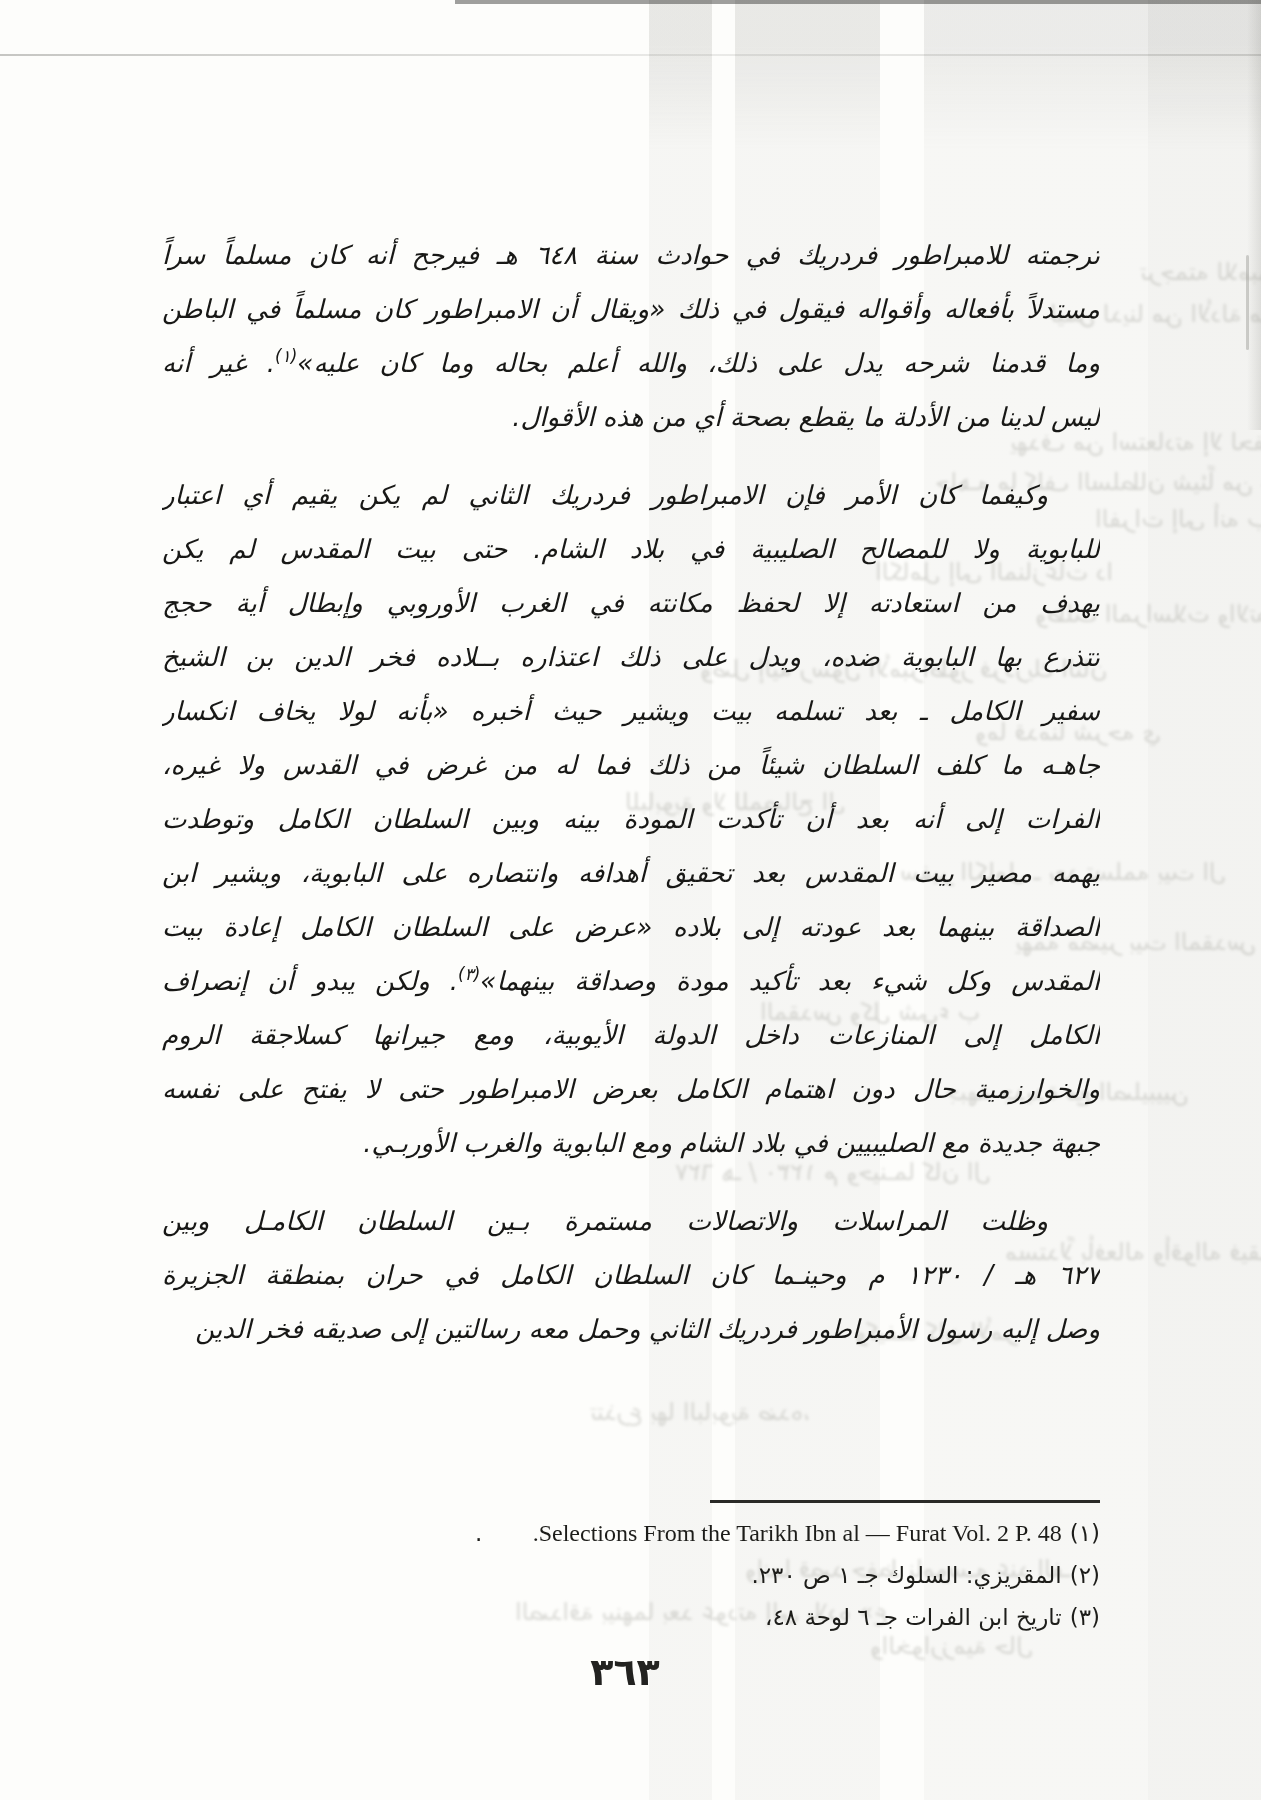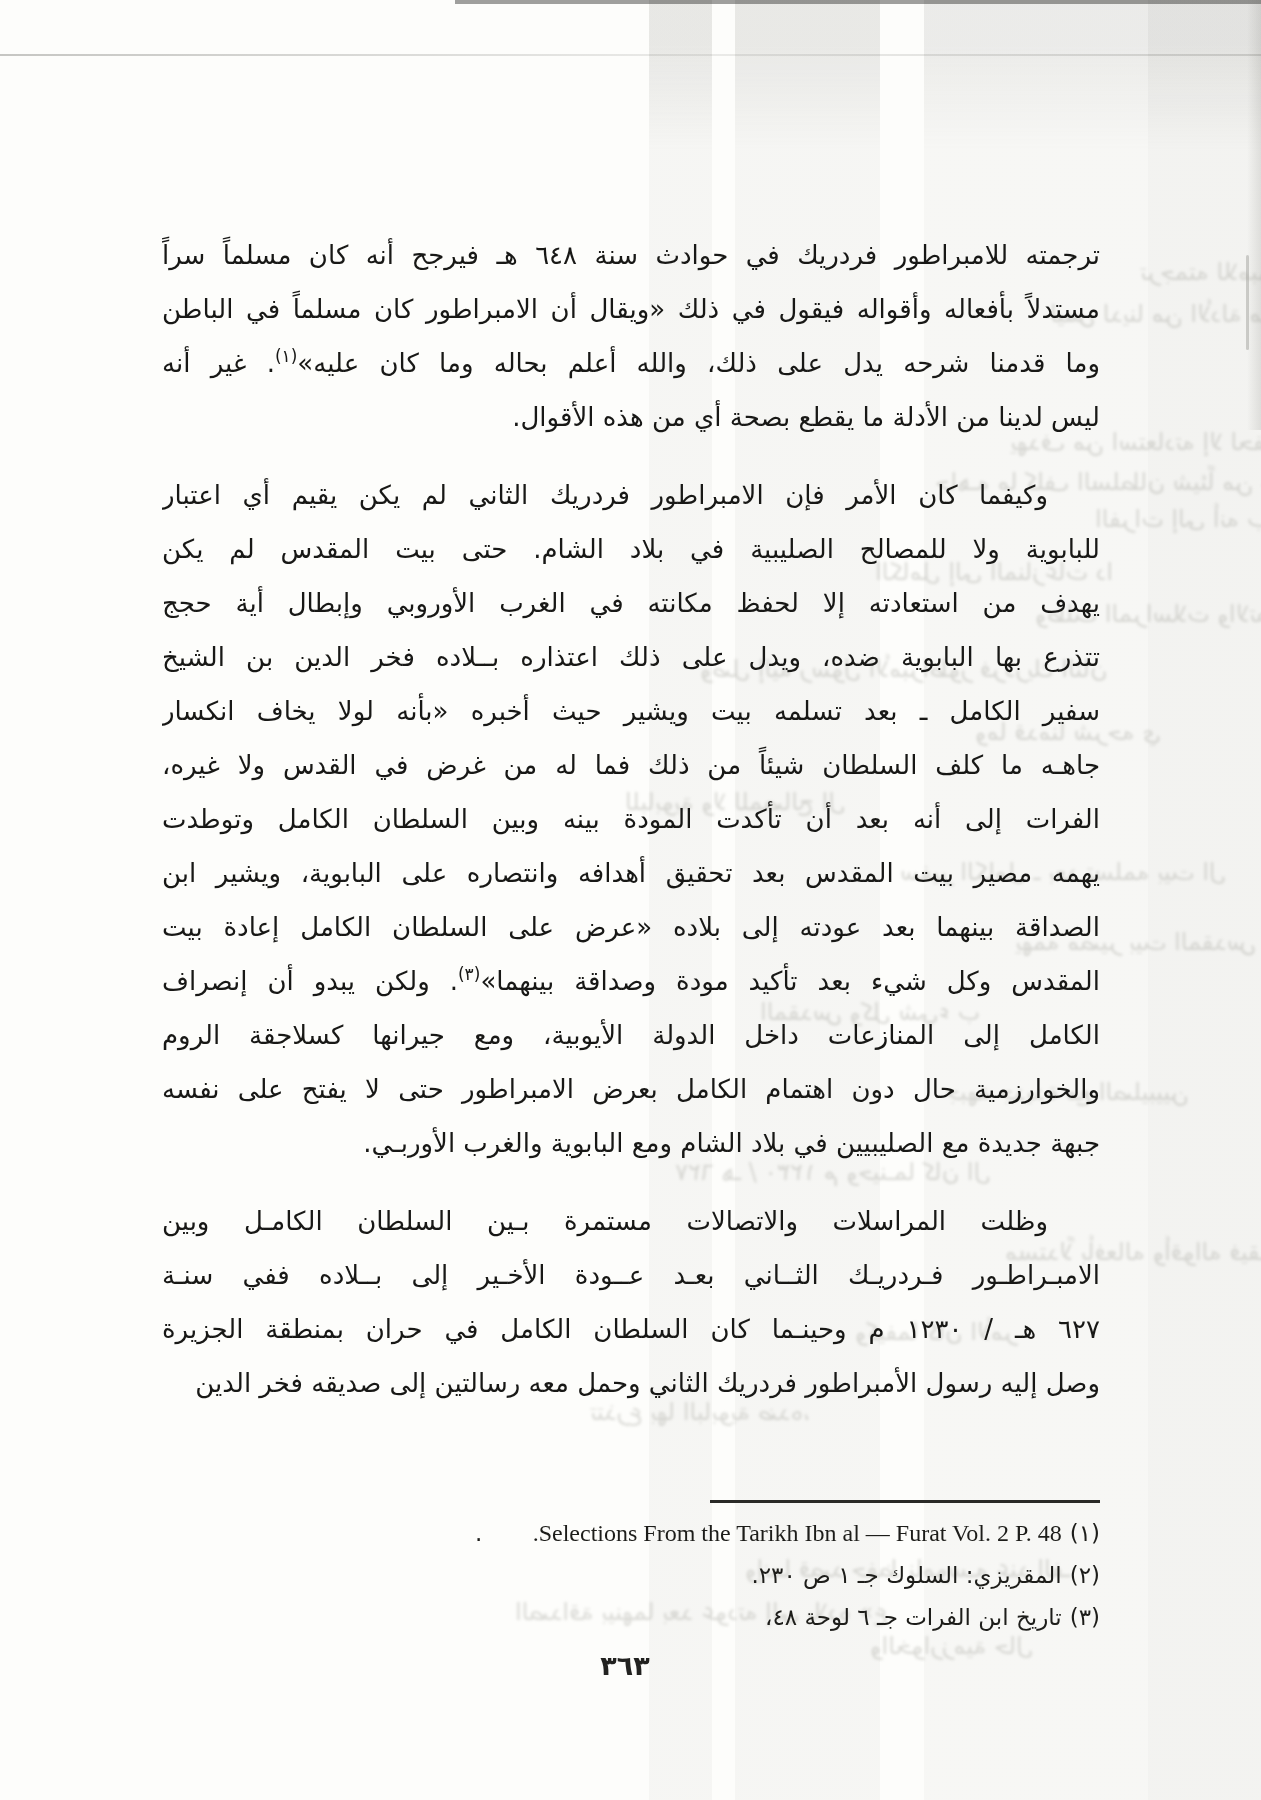--- a/index.html
+++ b/index.html
@@ -60,21 +60,21 @@
   .ghost-layer span{
     position:absolute;white-space:nowrap;direction:rtl;
     transform:scaleX(-1);
     font-size:24px;color:#a9a9a2;opacity:.42;
     filter:blur(1.4px);
   }
   
   .text-block{
     position:absolute;top:228px;left:162px;right:161px;
     direction:rtl;color:#181816;
-    font-size:26px;line-height:54px;
+    font-size:26px;line-height:54px;font-style:italic;
   }
   .para{margin:0;}
   .para + .para{margin-top:24px;}
   .line{
     white-space:nowrap;overflow:hidden;height:54px;
     text-align:justify;text-align-last:justify;
   }
   .line.first{padding-right:52px;}
   .line.last{text-align-last:right;}
   .line sup.fnref{font-size:17px;line-height:0;vertical-align:10px;}
@@ -90,21 +90,21 @@
   .fn{line-height:42px;font-size:23px;white-space:nowrap;}
   .fn .fn-marker{margin-left:8px;}
   .fn .fn-text.latin{
     font-family:"Liberation Serif","DejaVu Serif",serif;
     font-size:24px;
     margin-left:43px;
   }
   
   .page-number{
     position:absolute;top:1650px;left:150px;right:161px;
-    text-align:center;font-size:27px;font-weight:bold;
+    text-align:center;font-size:38px;font-weight:bold;
     letter-spacing:3px;color:#222220;
   }
 </style>
 </head>
 <body>
 
 <div class="page">
 
   <div class="bands-full"></div>
   <div class="bands-top"></div>
@@ -154,21 +154,20 @@
         <div class="line">الفرات إلى أنه بعد أن تأكدت المودة بينه وبين السلطان الكامل وتوطدت</div>
         <div class="line">يهمه مصير بيت المقدس بعد تحقيق أهدافه وانتصاره على البابوية، ويشير ابن</div>
         <div class="line">الصداقة بينهما بعد عودته إلى بلاده «عرض على السلطان الكامل إعادة بيت</div>
         <div class="line">المقدس وكل شيء بعد تأكيد مودة وصداقة بينهما»<sup class="fnref">(٣)</sup>. ولكن يبدو أن إنصراف</div>
         <div class="line">الكامل إلى المنازعات داخل الدولة الأيوبية، ومع جيرانها كسلاجقة الروم</div>
         <div class="line">والخوارزمية حال دون اهتمام الكامل بعرض الامبراطور حتى لا يفتح على نفسه</div>
         <div class="line last">جبهة جديدة مع الصليبيين في بلاد الشام ومع البابوية والغرب الأوربـي.</div>
       </div>
       <div class="para">
         <div class="line first">وظلت المراسلات والاتصالات مستمرة بـين السلطان الكامـل وبين</div>
-        <div class="line">الامبـراطـور فـردريـك الثــاني بعـد عــودة الأخـير إلى بــلاده ففي سنـة</div>
         <div class="line">٦٢٧ هـ / ١٢٣٠ م وحينـما كان السلطان الكامل في حران بمنطقة الجزيرة</div>
         <div class="line last">وصل إليه رسول الأمبراطور فردريك الثاني وحمل معه رسالتين إلى صديقه فخر الدين</div>
       </div>
     </main>
 
   <div class="footnote-rule"></div>
   <div class="footnotes" id="footnotes" dir="rtl">
       <div class="fn"><span class="fn-marker">(١)</span><span class="fn-text latin">Selections From the Tarikh Ibn al — Furat Vol. 2 P. 48.</span><span> .</span></div>
       <div class="fn"><span class="fn-marker">(٢)</span><span class="fn-text">المقريزي: السلوك جـ ١ ص ٢٣٠.</span></div>
       <div class="fn"><span class="fn-marker">(٣)</span><span class="fn-text">تاريخ ابن الفرات جـ ٦ لوحة ٤٨،</span></div>

